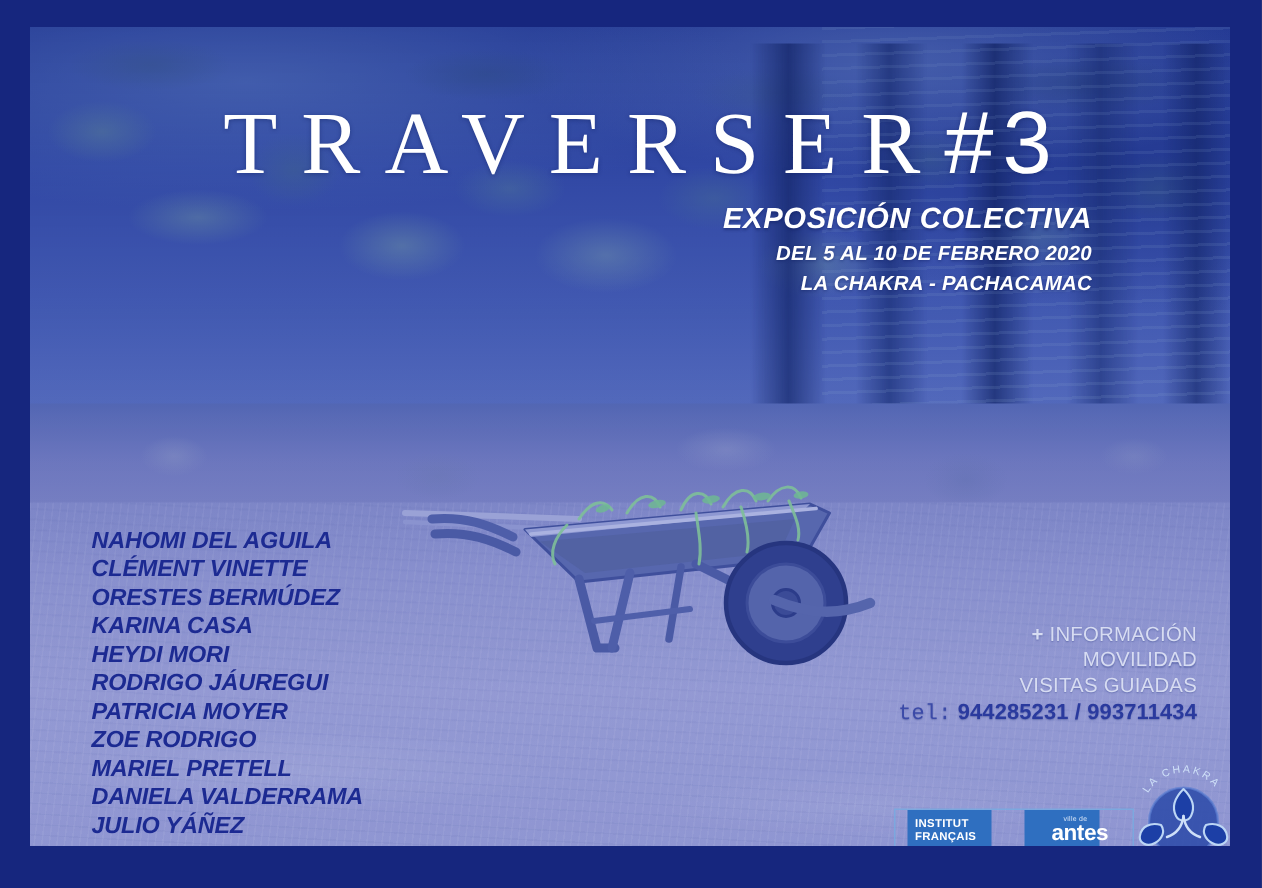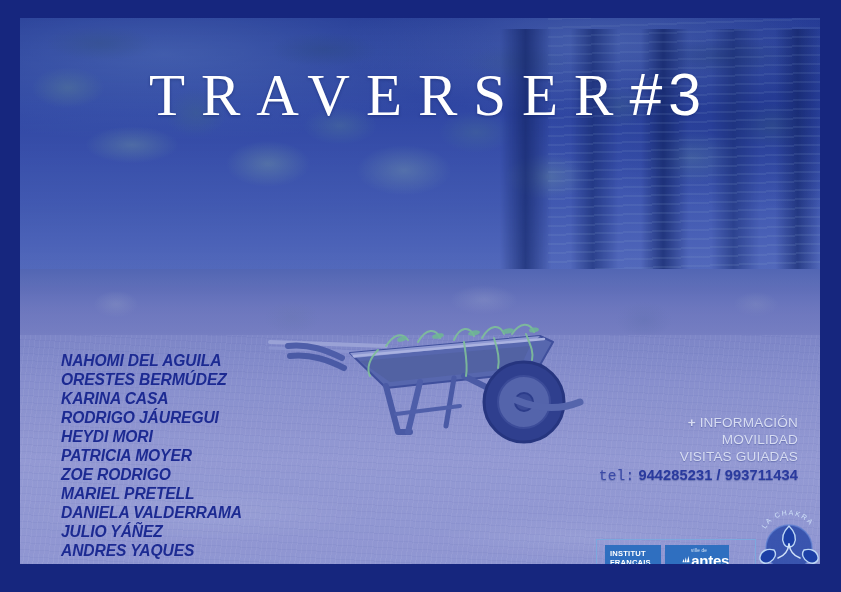--- a/index.html
+++ b/index.html
@@ -226,41 +226,41 @@
   
   #sponsors {
     position: absolute;
     left: 576px;
     top: 521px;
     width: 160px;
     height: 40px;
     border: 1px solid rgba(120,170,225,0.85);
     box-sizing: border-box;
     display: flex;
-    align-items: center;
-    gap: 4px;
+    align-items: flex-start;
+    gap: 22px;
     padding: 0 8px;
   }
   .logo-box {
     background: #2f6fc0;
     color: #ffffff;
     box-sizing: border-box;
   }
   #logo-if {
     width: 56px; height: 28px;
     display: flex; flex-direction: column;
     justify-content: center;
     padding-left: 5px;
     font-size: 7.6px;
     font-weight: 700;
     line-height: 8.6px;
     letter-spacing: .2px;
   }
   #logo-nantes {
-    width: 64px; height: 28px;
+    width: 50px; height: 28px;
     position: relative;
     display: flex; align-items: center;
     padding-left: 17px;
   }
   #logo-nantes .mark {
     width: 16px; height: 15px;
     margin-right: 1px;
   }
   #logo-nantes .mark svg { display: block; width: 100%; height: 100%; }
   #logo-nantes .villede {
@@ -354,27 +354,33 @@
         <ellipse cx="240" cy="25" rx="6" ry="2.6" transform="rotate(-8 240 25)"></ellipse>
         <ellipse cx="266" cy="24" rx="5" ry="2.4" transform="rotate(-8 266 24)"></ellipse>
       </g>
     </svg>
   </div>
 
   <div id="title-block">
     <div id="title"><span>TRAVERSER</span><span class="hash">#3</span></div>
   </div>
 
+  <div id="subtitle-block">
+    <div id="exposicion">EXPOSICIÓN COLECTIVA</div>
+    <div id="fechas">DEL 5 AL 10 DE FEBRERO 2020</div>
+    <div id="lugar">LA CHAKRA - PACHACAMAC</div>
+  </div>
 
   <div id="artists">
     <div class="name">NAHOMI DEL AGUILA</div>
+    <div class="name">CLÉMENT VINETTE</div>
     <div class="name">ORESTES BERMÚDEZ</div>
     <div class="name">KARINA CASA</div>
+    <div class="name">HEYDI MORI</div>
     <div class="name">RODRIGO JÁUREGUI</div>
-    <div class="name">HEYDI MORI</div>
     <div class="name">PATRICIA MOYER</div>
     <div class="name">ZOE RODRIGO</div>
     <div class="name">MARIEL PRETELL</div>
     <div class="name">DANIELA VALDERRAMA</div>
     <div class="name">JULIO YÁÑEZ</div>
     <div class="name">ANDRES YAQUES</div>
   </div>
 
   <div id="info">
     <div><span class="plus">+</span>

